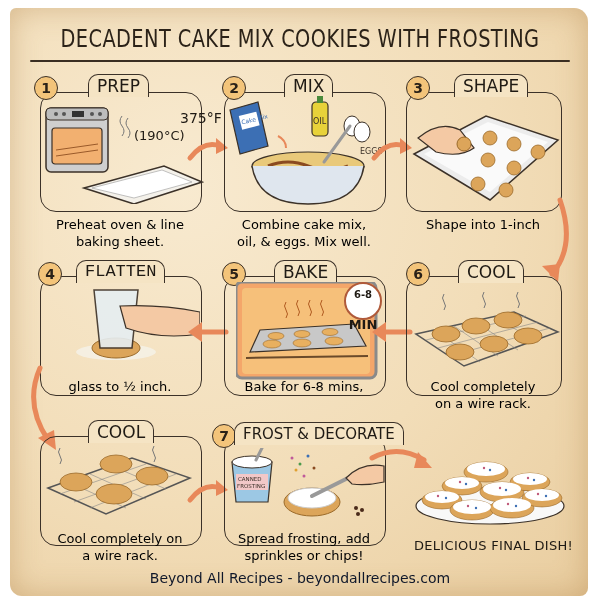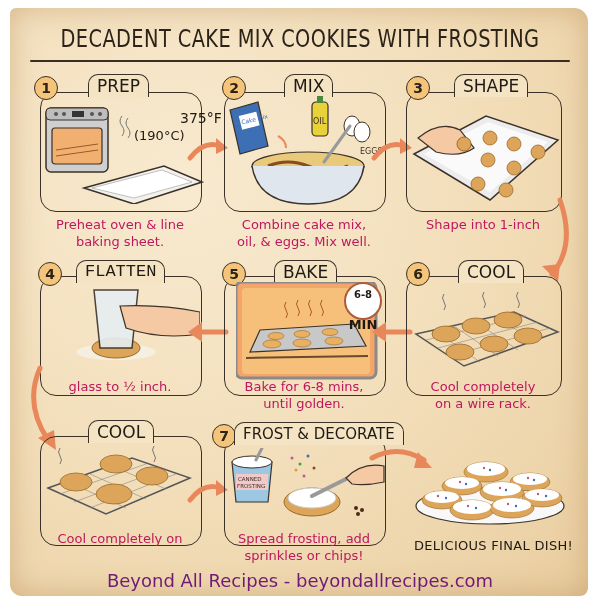--- a/index.html
+++ b/index.html
@@ -5,24 +5,24 @@
   html,body{margin:0;padding:0;}
   body{width:600px;height:600px;background:#ffffff;position:relative;overflow:hidden;font-family:"DejaVu Sans","Liberation Sans",sans-serif;color:#1f1a14;}
   .paper{position:absolute;left:10px;top:8px;width:578px;height:588px;
     background:radial-gradient(ellipse at 30% 30%,#f8ead0 0%,#f2ddb8 55%,#e9cd9f 100%);
     border-radius:6px 14px 8px 12px;box-shadow:inset 0 0 30px rgba(160,110,50,.35);}
   .title{position:absolute;left:0;top:24px;width:600px;text-align:center;font-size:25px;letter-spacing:0.5px;font-family:"DejaVu Sans Condensed","DejaVu Sans",sans-serif;font-stretch:condensed;color:#2b2218;transform:scaleX(0.86);transform-origin:center;}
   .title-rule{position:absolute;left:30px;top:60px;width:540px;height:2px;background:#3a2e22;border-radius:1px;}
   .panel{position:absolute;border:1.5px solid #3b3128;border-radius:16px;}
   .badge{position:absolute;width:22px;height:22px;border-radius:50%;background:#f3c47a;border:1.5px solid #3b3128;font-size:14px;line-height:22px;text-align:center;font-weight:bold;color:#2b2218;}
   .ptitle{position:absolute;background:#f5e4c4;padding:0 8px;font-size:17px;color:#1f1a14;border:1.5px solid #3b3128;border-bottom:none;border-radius:10px 10px 0 0;height:22px;line-height:22px;}
-  .caption{position:absolute;text-align:center;font-size:13px;line-height:17px;color:#be185d;}
+  .caption{position:absolute;text-align:center;font-size:13px;line-height:17px;color:#000000;}
   .label-sm{position:absolute;font-size:12px;color:#1f1a14;}
   .arrow{position:absolute;}
-  .footer{position:absolute;left:0;top:570px;width:600px;text-align:center;font-size:18px;color:#701a75;}
+  .footer{position:absolute;left:0;top:570px;width:600px;text-align:center;font-size:14px;color:#0f172a;}
   .final{position:absolute;font-size:13px;color:#1f1a14;letter-spacing:0.3px;}
 </style>
 </head>
 <body>
 
 <div class="paper"></div>
 <div class="title">DECADENT CAKE MIX COOKIES WITH FROSTING</div>
 <div class="title-rule"></div>
 
 <div class="panel" style="left:40px;top:92px;width:160px;height:118px;"></div>
@@ -152,21 +152,20 @@
       <ellipse cx="98" cy="59" rx="9" ry="4"></ellipse>
     </g>
   <line x1="10" y1="76" x2="132" y2="74" stroke="#6a4a2a" stroke-width="2"></line>
 </svg>
 <div style="position:absolute;left:344px;top:282px;width:34px;height:34px;border-radius:50%;background:#fff;border:2.5px solid #b05a3a;text-align:center;">
   <div style="font-size:10px;font-weight:bold;margin-top:5px;line-height:11px;">6-8</div>
   <div style="font-size:13px;font-weight:bold;line-height:9px;margin-top:20px;">MIN</div>
 </div>
 <div class="caption" style="left:214px;top:378px;width:180px;">
     <div>Bake for 6-8 mins,</div>
-    <div>until golden.</div>
   </div>
 
 <svg class="arrow" style="left:370px;top:318px;" width="44" height="28">
   <path d="M40 14 L14 14" stroke="#e8885a" stroke-width="5" fill="none" stroke-linecap="round"></path>
     <polygon points="16,4 2,14 16,24" fill="#e8885a"></polygon>
 </svg>
 
 <div class="panel" style="left:406px;top:276px;width:154px;height:118px;"></div>
 <div class="badge" style="left:406px;top:262px;">6</div>
 <div class="ptitle" style="left:458px;top:260px;">COOL</div>
@@ -223,20 +222,21 @@
     </g>
   <g fill="#dca55a" stroke="#9a6a2a" stroke-width="0.8">
       <ellipse cx="30" cy="38" rx="16" ry="9"></ellipse>
       <ellipse cx="70" cy="20" rx="16" ry="9"></ellipse>
       <ellipse cx="106" cy="32" rx="16" ry="9"></ellipse>
       <ellipse cx="68" cy="50" rx="18" ry="10"></ellipse>
     </g>
 </svg>
 <div class="caption" style="left:30px;top:530px;width:180px;">
     <div>Cool completely on</div>
+    <div>a wire rack.</div>
   </div>
 
 <svg class="arrow" style="left:186px;top:476px;" width="44" height="30">
   <path d="M4 24 Q18 6 34 12" stroke="#e8885a" stroke-width="5" fill="none" stroke-linecap="round"></path>
     <polygon points="30,4 42,14 30,20" fill="#e8885a"></polygon>
 </svg>
 
 <div class="panel" style="left:224px;top:436px;width:160px;height:108px;"></div>
 <div class="badge" style="left:212px;top:424px;">7</div>
 <div class="ptitle" style="left:234px;top:422px;font-size:15px;">FROST &amp; DECORATE</div>

